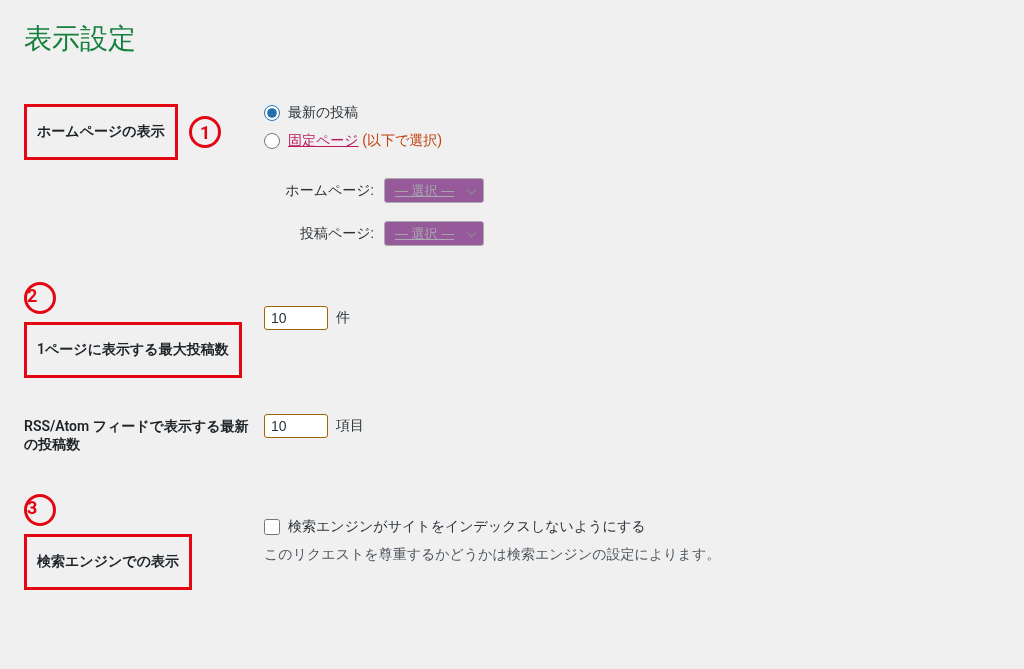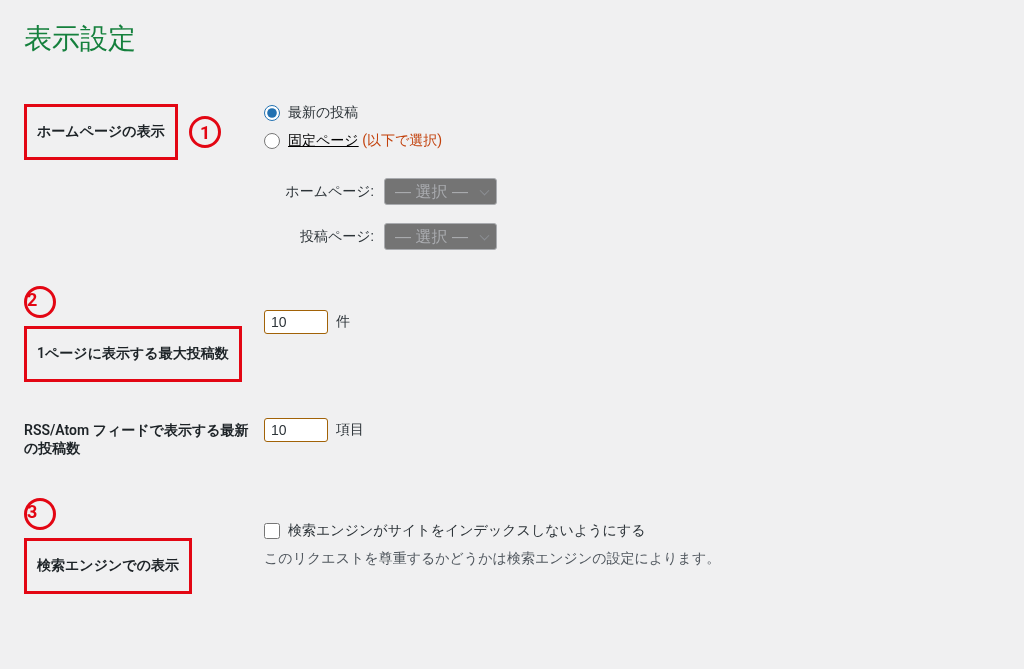--- a/index.html
+++ b/index.html
@@ -65,47 +65,48 @@
       margin-bottom: 10px;
       font-size: 14px;
     }
     .radio-line:last-child, .check-line:last-child { margin-bottom: 0; }
     input[type="radio"], input[type="checkbox"] {
       width: 16px;
       height: 16px;
       accent-color: #2271b1;
     }
     a.linkish {
-      color: #000000;
+      color: #be185d;
       text-decoration: underline;
     }
     .suffix-text {
       color: #c2410c;
     }
     .subrow {
       display: flex;
       align-items: center;
       gap: 10px;
       margin-top: 28px;
       margin-left: 20px;
     }
     .subrow-label {
       width: 90px;
       text-align: right;
       color: #2c3338;
     }
     select.wp-select {
-      background: #404040;
+      background: #701a75;
       border: 1px solid #8c8f94;
       border-radius: 3px;
       color: #8c8f94;
-      font-size: 16px;
+      font-size: 13px;
       padding: 4px 28px 4px 10px;
       min-width: 100px;
       appearance: none;
+      text-decoration: underline;
       -webkit-appearance: none;
     }
     .select-wrap {
       position: relative;
       display: inline-block;
     }
     .select-wrap::after {
       content: "";
       position: absolute;
       right: 9px;

